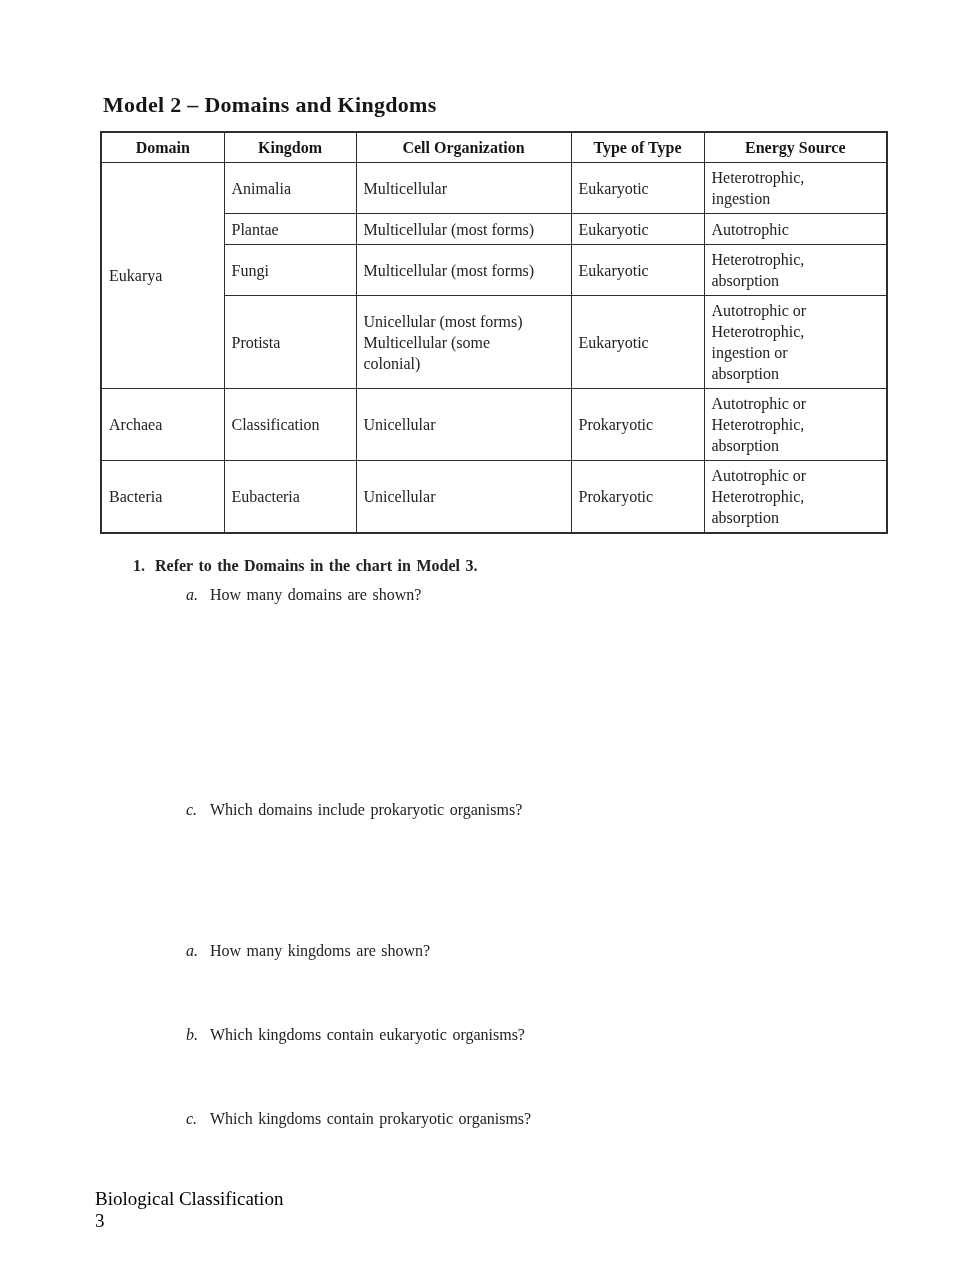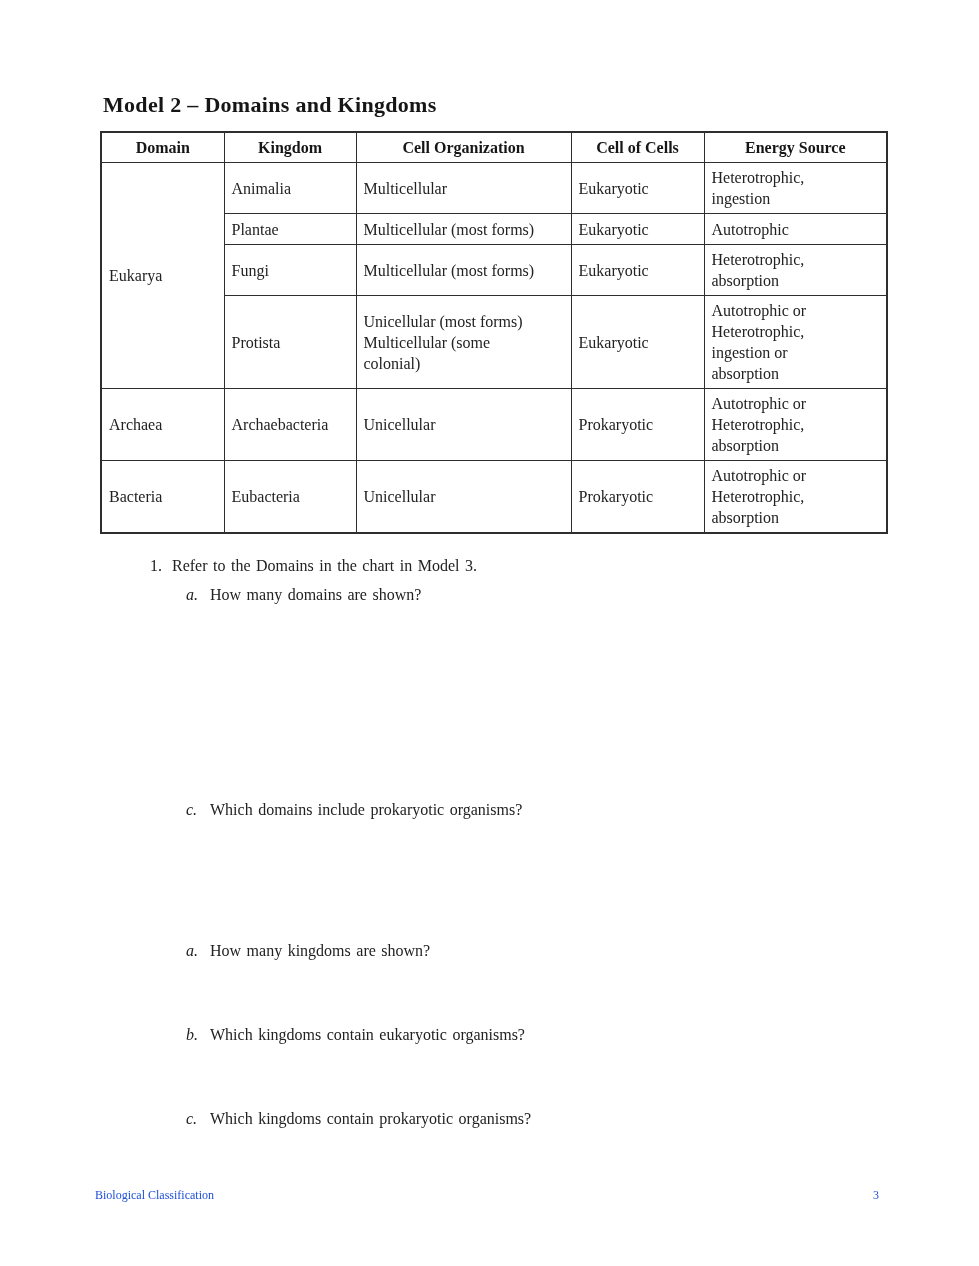--- a/index.html
+++ b/index.html
@@ -62,34 +62,35 @@
     position: absolute;
     font-size: 16px;
     line-height: 1.25;
     word-spacing: 1.5px;
     white-space: nowrap;
     color: #222222;
   }
   .qline .marker {
     display: inline-block;
   }
-  .qline.q-main { left: 150px; }
+  .qline.q-main { left: 133px; font-weight: bold; }
   .qline.q-main .marker { width: 22px; }
   .qline.q-part { left: 186px; }
   .qline.q-part .marker { width: 24px; font-style: italic; }
 
   .footer {
     position: absolute;
     left: 95px;
     top: 1188px;
     width: 784px;
     display: flex;
     justify-content: space-between;
-    font-size: 12px;
-    color: #1d4ed8;
+    font-size: 19px;
+    color: #000000;
+    flex-direction: column;
   }
 </style>
 </head>
 <body>
 
 <div class="page">
 
   <h1 class="title">Model 2 – Domains and Kingdoms</h1>
 
   <table class="model-table">
@@ -98,21 +99,21 @@
       <col style="width:132px">
       <col style="width:215px">
       <col style="width:133px">
       <col style="width:183px">
     </colgroup>
     <thead>
       <tr>
         <th>Domain</th>
         <th>Kingdom</th>
         <th>Cell Organization</th>
-        <th>Cell of Cells</th>
+        <th>Type of Type</th>
         <th>Energy Source</th>
       </tr>
     </thead>
     <tbody>
       <tr class="row-animalia">
         <td rowspan="4">Eukarya</td>
         <td>Animalia</td>
         <td>Multicellular</td>
         <td>Eukaryotic</td>
         <td>Heterotrophic,
@@ -137,21 +138,21 @@
 Multicellular (some
 colonial)</td>
         <td>Eukaryotic</td>
         <td>Autotrophic or
 Heterotrophic,
 ingestion or
 absorption</td>
       </tr>
       <tr class="row-archaea">
         <td>Archaea</td>
-        <td>Archaebacteria</td>
+        <td>Classification</td>
         <td>Unicellular</td>
         <td>Prokaryotic</td>
         <td>Autotrophic or
 Heterotrophic,
 absorption</td>
       </tr>
       <tr class="row-bacteria">
         <td>Bacteria</td>
         <td>Eubacteria</td>
         <td>Unicellular</td>

